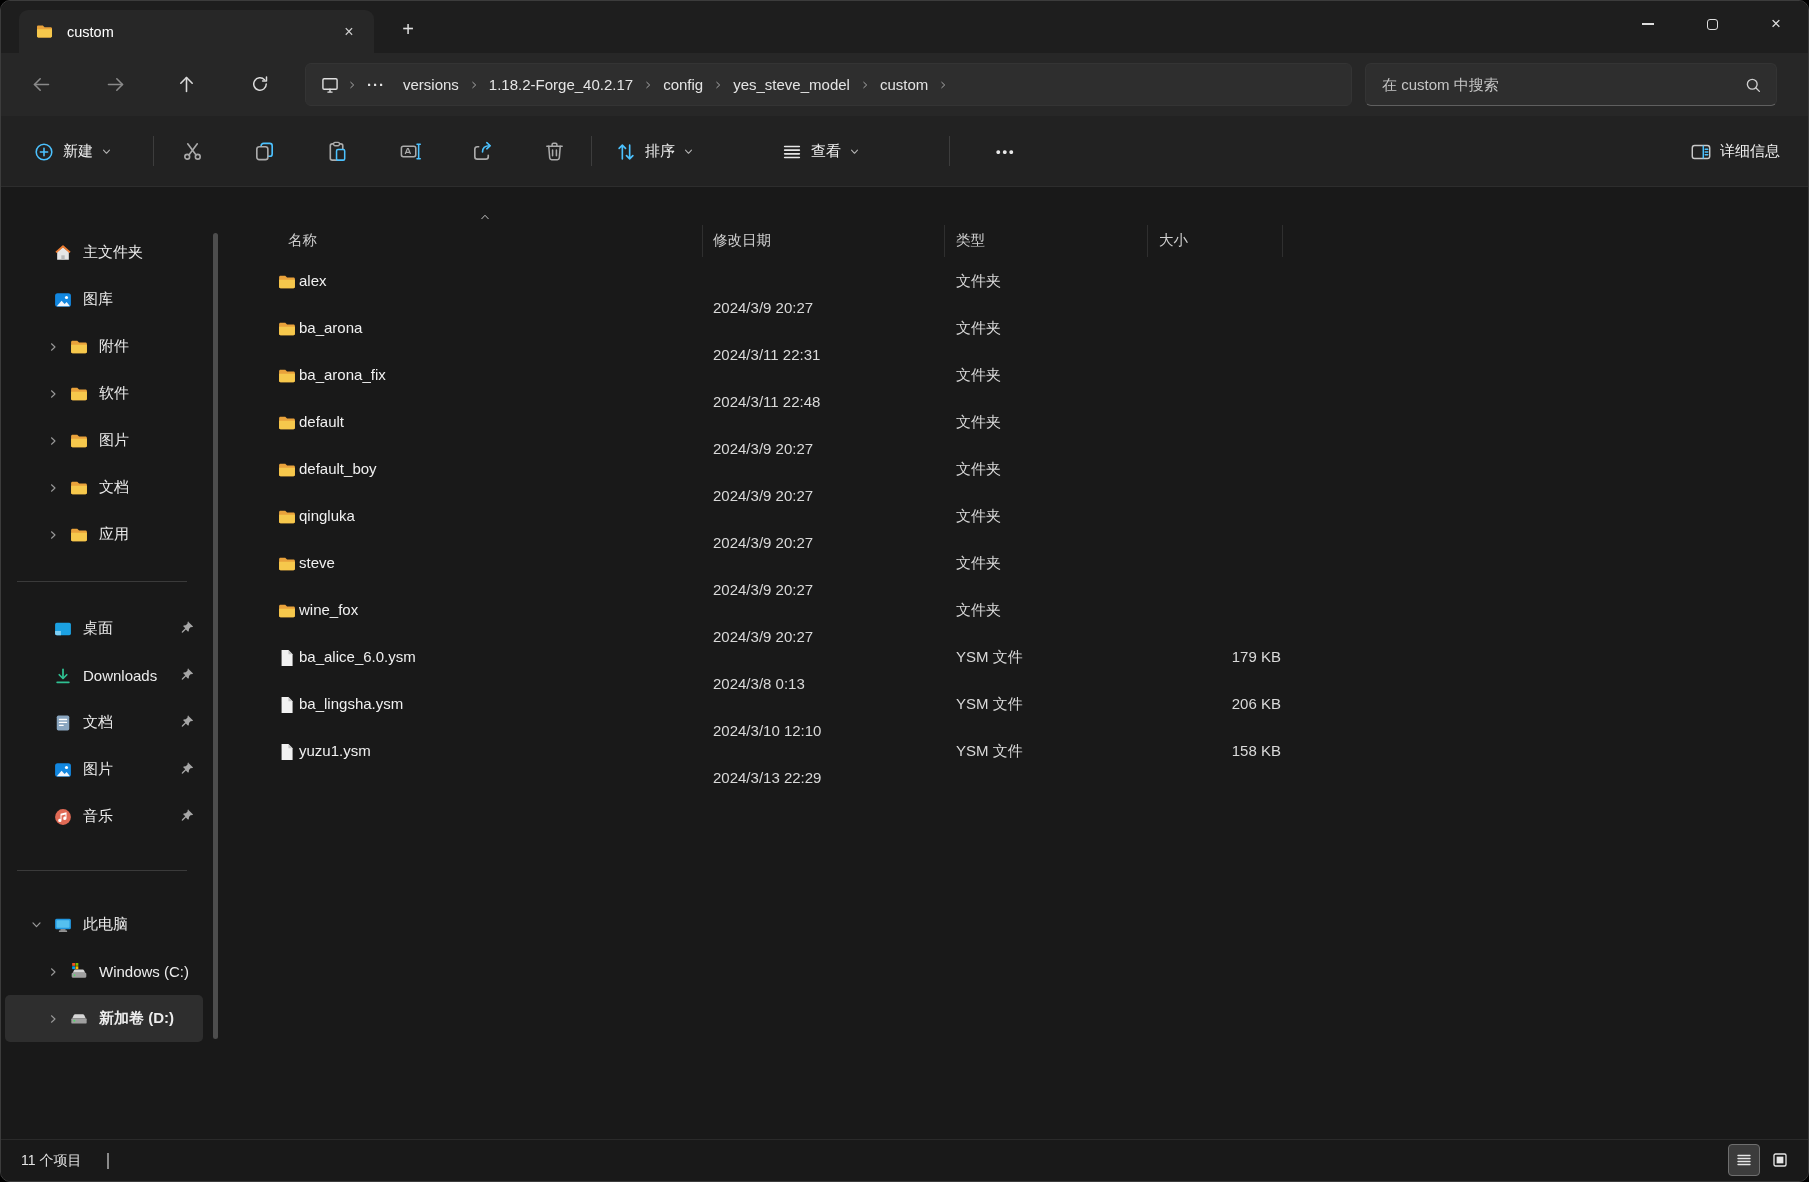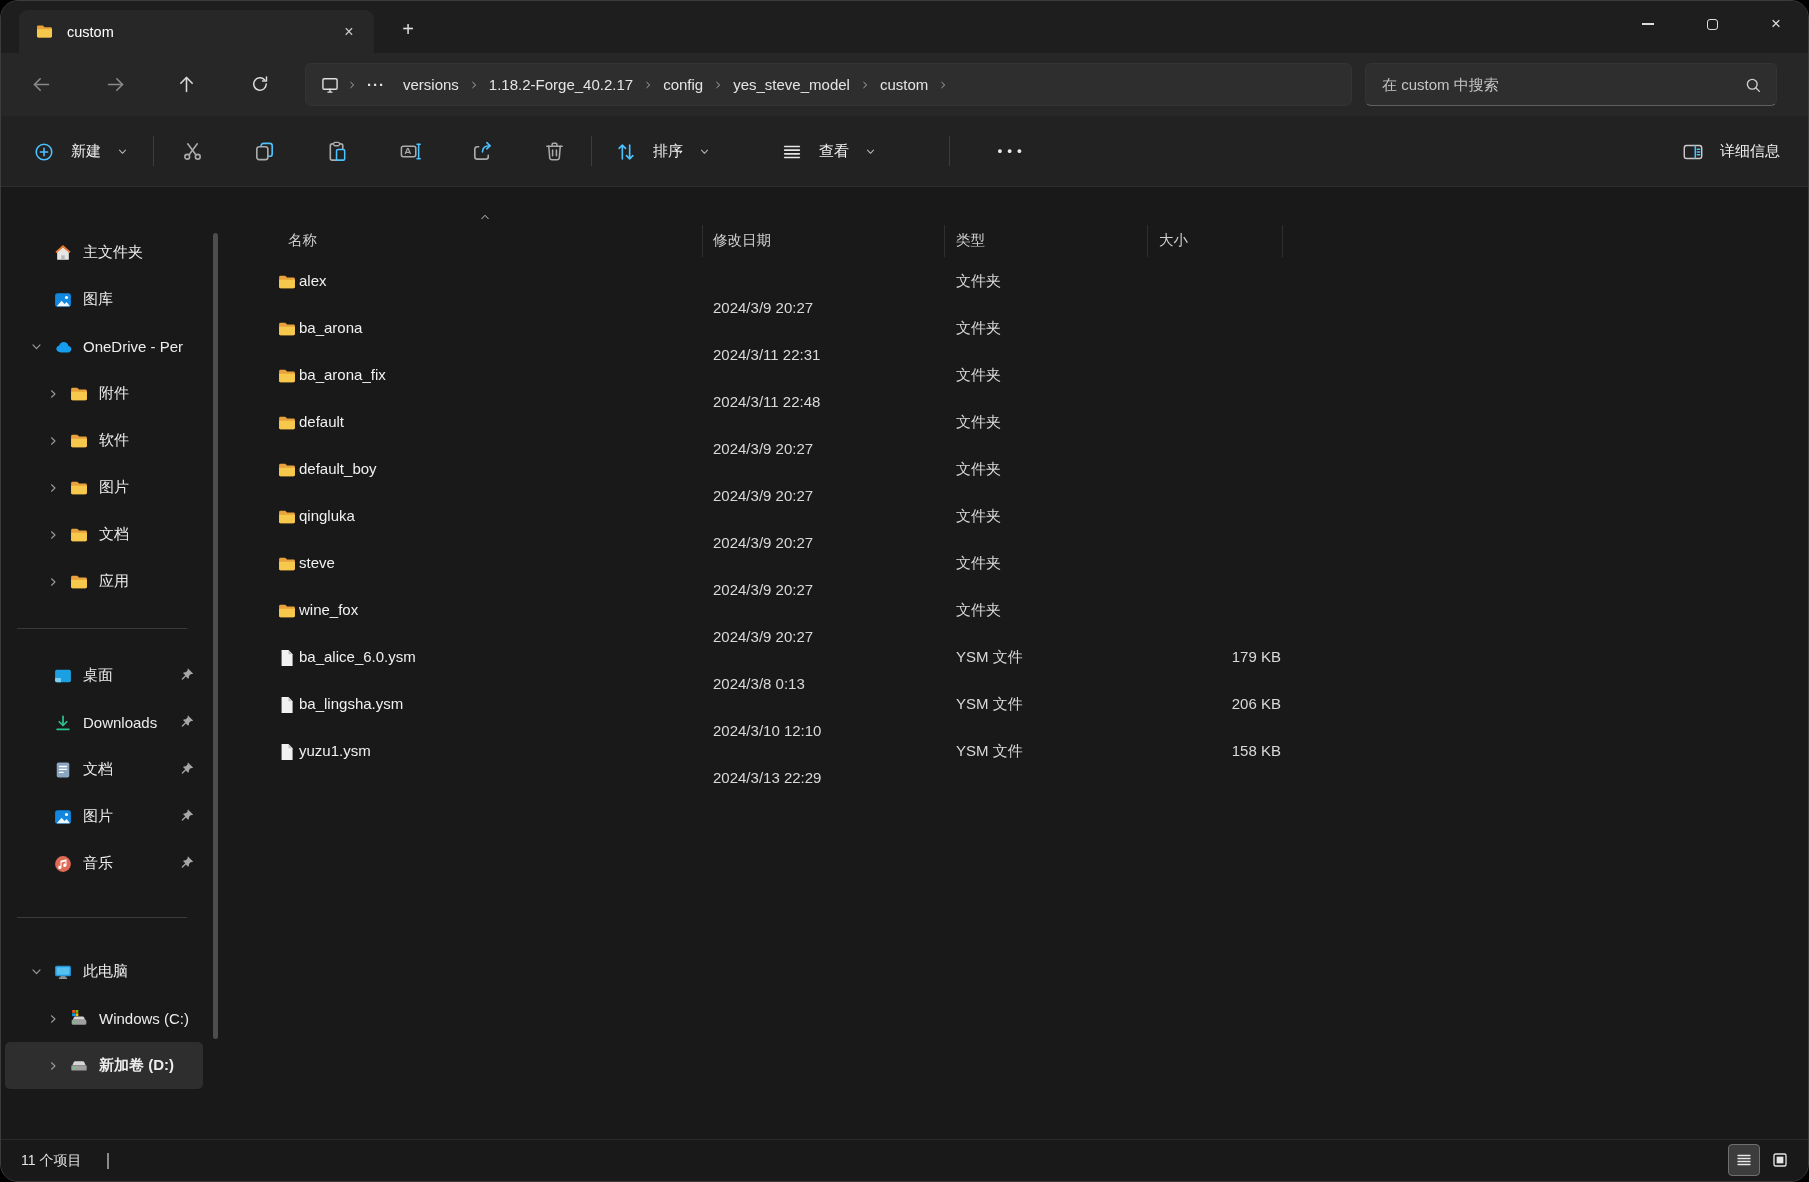--- a/index.html
+++ b/index.html
@@ -1,16 +1,16 @@
 <!DOCTYPE html>
 <html><head>
 <meta charset="utf-8">
 <style>
   html,body{margin:0;padding:0;background:#000;}
-  .win{position:relative;width:1809px;height:1182px;background:#191919;border-radius:18px;
+  .win{position:relative;width:1809px;height:1182px;background:#191919;border-radius:10px;
        overflow:hidden;font-family:"Liberation Sans","DejaVu Sans",sans-serif;color:#e9e9e9;
        border:1px solid #3c3c3c;box-sizing:border-box;}
   .win *{box-sizing:border-box;}
   svg.ic{display:block;}
 
   
   .titlebar{position:absolute;top:0;left:0;right:0;height:52px;background:#1e1e1e;}
   .tab{position:absolute;left:18px;top:9px;width:355px;height:43px;background:#272727;
        border-radius:9px 9px 0 0;display:flex;align-items:center;padding:0 12px 0 16px;}
   .tab-label{margin-left:13px;font-size:14.5px;color:#fff;flex:1;}
@@ -40,22 +40,22 @@
        border:1px solid #343434;border-bottom:1px solid #5f5f5f;border-radius:6px;
        display:flex;align-items:center;padding:0 14px;}
   .searchbox input{flex:1;background:transparent;border:none;outline:none;color:#e6e6e6;
        font-size:15px;font-family:inherit;}
   .searchbox input::placeholder{color:#c5c5c5;opacity:1;}
   .search-ic{color:#cfcfcf;display:flex;}
 
   
   .commandbar{position:absolute;top:115px;left:0;right:0;height:71px;background:#222222;
        border-bottom:1px solid #2d2d2d;}
-  .cmd{position:absolute;top:17px;height:37px;display:flex;align-items:center;gap:16px;
-       border-radius:4px;padding:0 10px;font-size:15px;color:#f0f0f0;font-family:Liberation Mono, monospace;}
+  .cmd{position:absolute;top:17px;height:37px;display:flex;align-items:center;gap:8px;
+       border-radius:4px;padding:0 10px;font-size:15px;color:#f0f0f0;}
   .cmd.iconbtn{width:46px;justify-content:center;padding:0;}
   .cmdsep{position:absolute;top:20px;width:1px;height:30px;background:#3d3d3d;}
   .chev-sm{color:#b8b8b8;display:flex;}
   .ellipsis-btn{letter-spacing:2px;font-size:13px;color:#e8e8e8;font-weight:bold;}
 
   
   .body{position:absolute;top:186px;left:0;right:0;bottom:42px;background:#191919;}
   .sb-scroll{position:absolute;left:212px;top:46px;width:5px;height:806px;background:#4d4d4d;border-radius:3px;}
 
   
@@ -445,34 +445,20 @@
         <div class="sbitem lvl1">
       <span class="sb-chevron"></span>
       <span class="sb-icon">
             <svg class="ic" width="20" height="20">
               <use href="#sym-picture"></use>
             </svg>
           </span>
       <span class="sb-label">图库</span>
 
     </div>
-        <div class="sbitem lvl1">
-      <span class="sb-chevron">
-            <svg class="ic" width="13" height="13">
-              <use href="#sym-chev-down"></use>
-            </svg>
-          </span>
-      <span class="sb-icon">
-            <svg class="ic" width="20" height="20">
-              <use href="#sym-onedrive"></use>
-            </svg>
-          </span>
-      <span class="sb-label">OneDrive - Per</span>
-
-    </div>
         <div class="sbitem lvl2">
       <span class="sb-chevron">
             <svg class="ic" width="12" height="12">
               <use href="#sym-chev-right"></use>
             </svg>
           </span>
       <span class="sb-icon">
             <svg class="ic" width="20" height="20">
               <use href="#sym-folder"></use>
             </svg>

